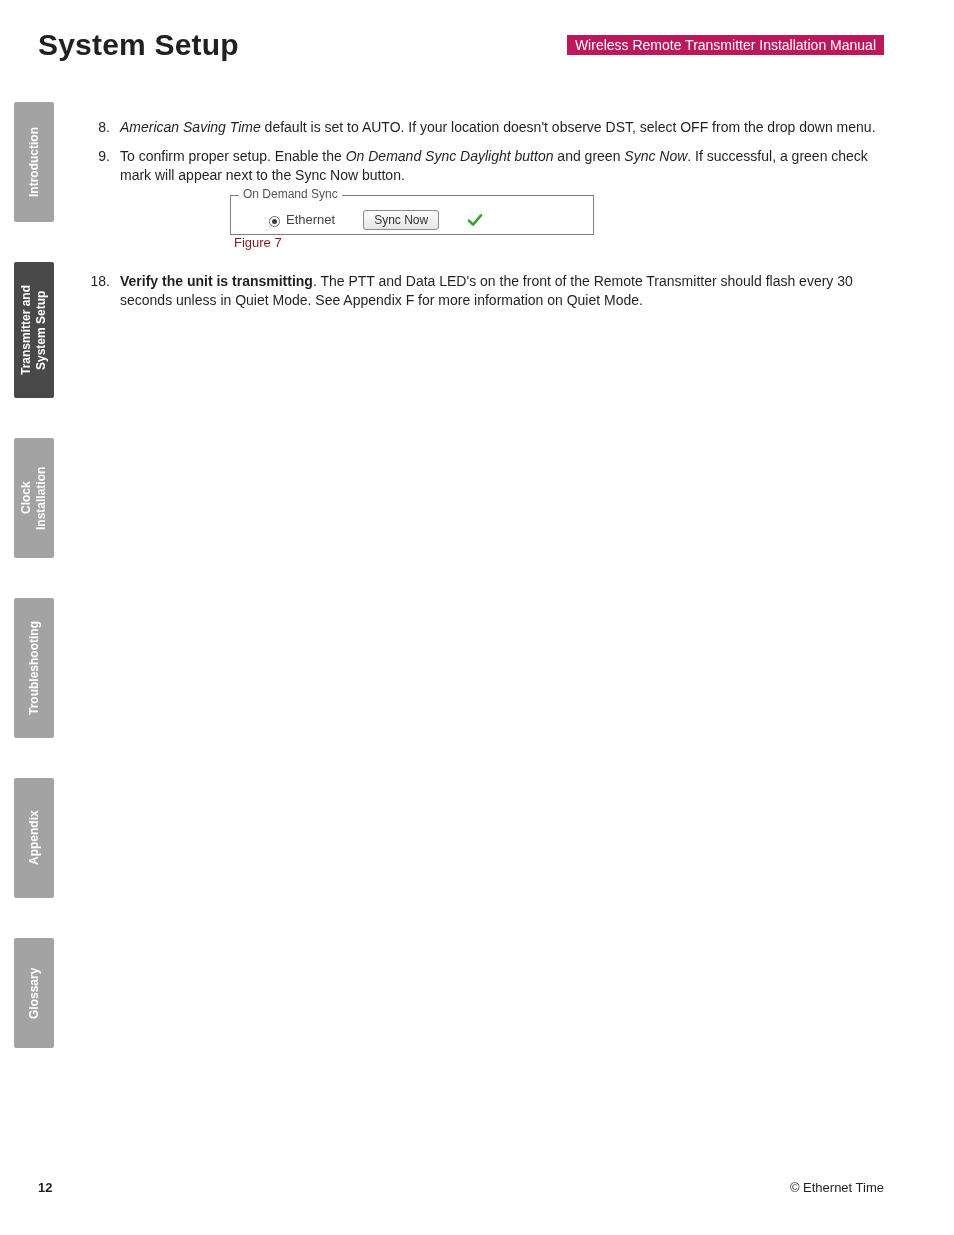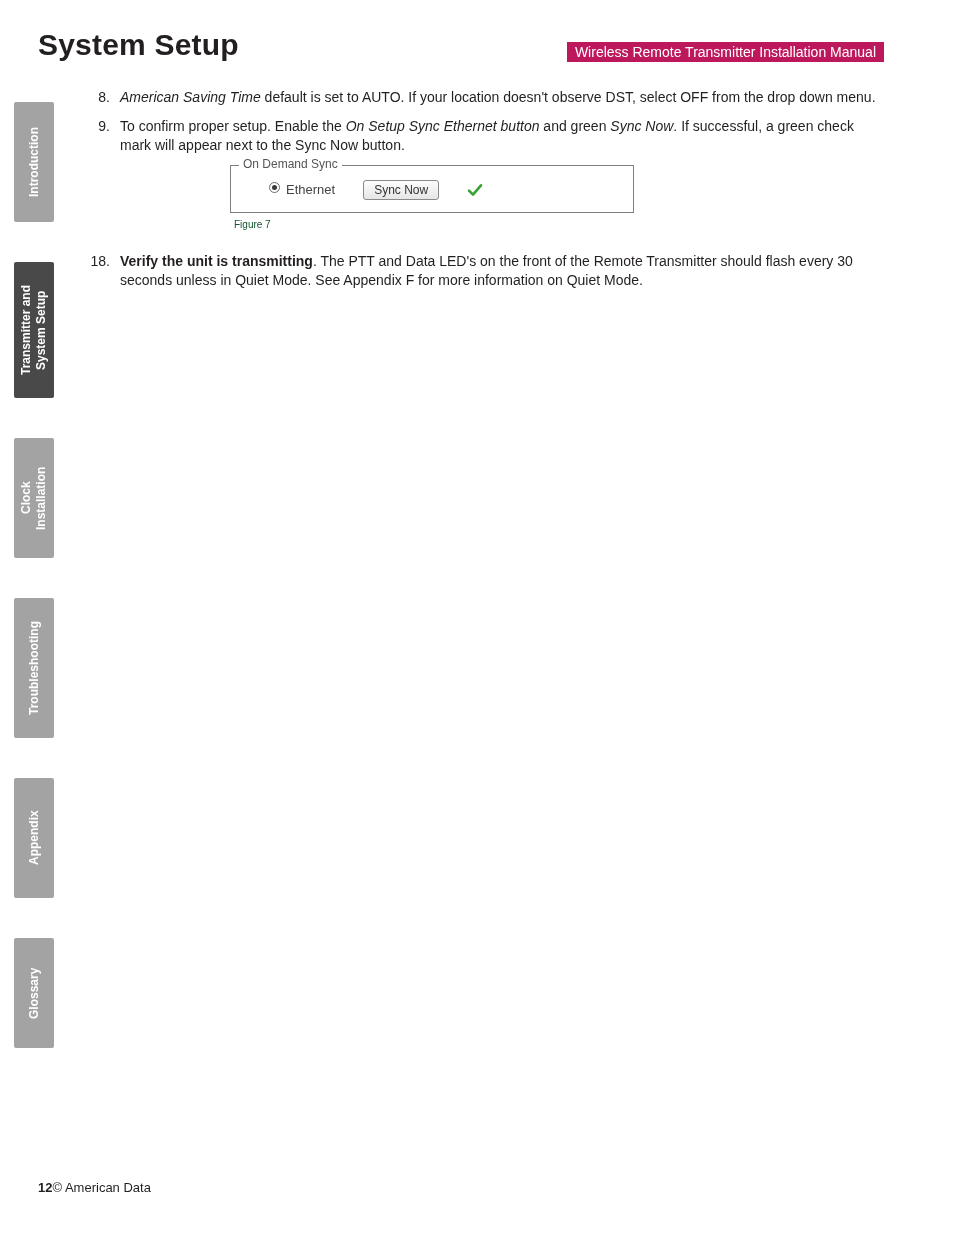--- a/index.html
+++ b/index.html
@@ -6,23 +6,23 @@
   html, body { width: 954px; height: 1235px; background: #fff; font-family: Arial, Helvetica, sans-serif; color: #231f20; }
   .page {
     position: relative;
     width: 954px;
     height: 1235px;
     padding: 28px 70px 40px 38px;
   }
   .header {
     display: flex;
     justify-content: space-between;
-    align-items: flex-end;
+    align-items: center;
     margin-left: 0;
-    margin-bottom: 26px;
+    margin-bottom: 56px;
   }
   .page-title {
     font-size: 30px;
     font-weight: 900;
     letter-spacing: 0.2px;
   }
   .header-right {
     background: #be185d;
     color: #fff;
     font-size: 14px;
@@ -78,43 +78,43 @@
     padding-right: 10px;
   }
   .ol-body { flex: 1; }
   .italic { font-style: italic; }
   .bold { font-weight: 700; }
 
   .figure-block {
     margin: 8px 0 22px 140px;
   }
   .fig-box {
-    width: 404px;
+    width: 364px;
     border: 1px solid #7f7f7f;
     position: relative;
-    padding: 14px 12px 12px 12px;
+    padding: 14px 12px 4px 12px;
   }
   .fieldset-label {
     position: absolute;
     top: -9px;
     left: 8px;
     background: #fff;
     padding: 0 4px;
     font-size: 12px;
     color: #555;
   }
   .fig-inner {
     display: flex;
     align-items: center;
     gap: 28px;
     padding-left: 26px;
   }
   .radio-row {
     display: flex;
-    align-items: flex-start;
+    align-items: flex-end;
     gap: 6px;
     font-size: 13px;
     color: #444;
   }
   .radio-dot {
     width: 11px;
     height: 11px;
     border: 1px solid #6b6b6b;
     border-radius: 50%;
     display: inline-flex;
@@ -136,33 +136,32 @@
     border: 1px solid #8a8a8a;
     border-radius: 3px;
     color: #333;
     cursor: pointer;
   }
   .check-icon {
     width: 16px;
     height: 16px;
   }
   .fig-caption {
-    font-size: 10px;
-    color: #14532d;
-    margin-top: 6px;
+    font-size: 13px;
+    color: #7f1d1d;
     margin-left: 4px;
   }
 
   .footer {
     position: absolute;
     bottom: 40px;
     left: 38px;
     right: 70px;
     display: flex;
-    justify-content: flex-start;
+    justify-content: space-between;
     font-size: 13px;
   }
   .footer .pn { font-weight: 700; }
 </style>
 </head>
 <body>
 
 <div class="page">
 
   <div class="header">
@@ -184,21 +183,21 @@
     <div class="ol-item">
       <div class="ol-num">8.</div>
       <div class="ol-body">
         <span class="italic">American Saving Time</span><span> default is set to AUTO. If your location doesn't observe DST, select OFF from the drop down menu.</span>
       </div>
     </div>
 
     <div class="ol-item">
       <div class="ol-num">9.</div>
       <div class="ol-body">
-        <span>To confirm proper setup. Enable the </span><span class="italic">On Setup Sync Ethernet button</span><span> and green </span><span class="italic">Sync Now</span><span>. If successful, a green check mark will appear next to the Sync Now button.</span>
+        <span>To confirm proper setup. Enable the </span><span class="italic">On Demand Sync Daylight button</span><span> and green </span><span class="italic">Sync Now</span><span>. If successful, a green check mark will appear next to the Sync Now button.</span>
       </div>
     </div>
 
     <div class="figure-block">
       <div class="fig-box">
         <div class="fieldset-label">On Demand Sync</div>
         <div class="fig-inner">
           <div class="radio-row">
             <span class="radio-dot"></span>
             <span>Ethernet</span>
@@ -216,16 +215,16 @@
       <div class="ol-num">18.</div>
       <div class="ol-body">
         <span class="bold">Verify the unit is transmitting</span><span>. The PTT and Data LED's on the front of the Remote Transmitter should flash every 30 seconds unless in Quiet Mode. See Appendix F for more information on Quiet Mode.</span>
       </div>
     </div>
 
   </div>
 
   <div class="footer">
     <span class="pn">12</span>
-    <span>© American Data</span>
+    <span>© Ethernet Time</span>
   </div>
 
 </div>
 
 </body></html>

